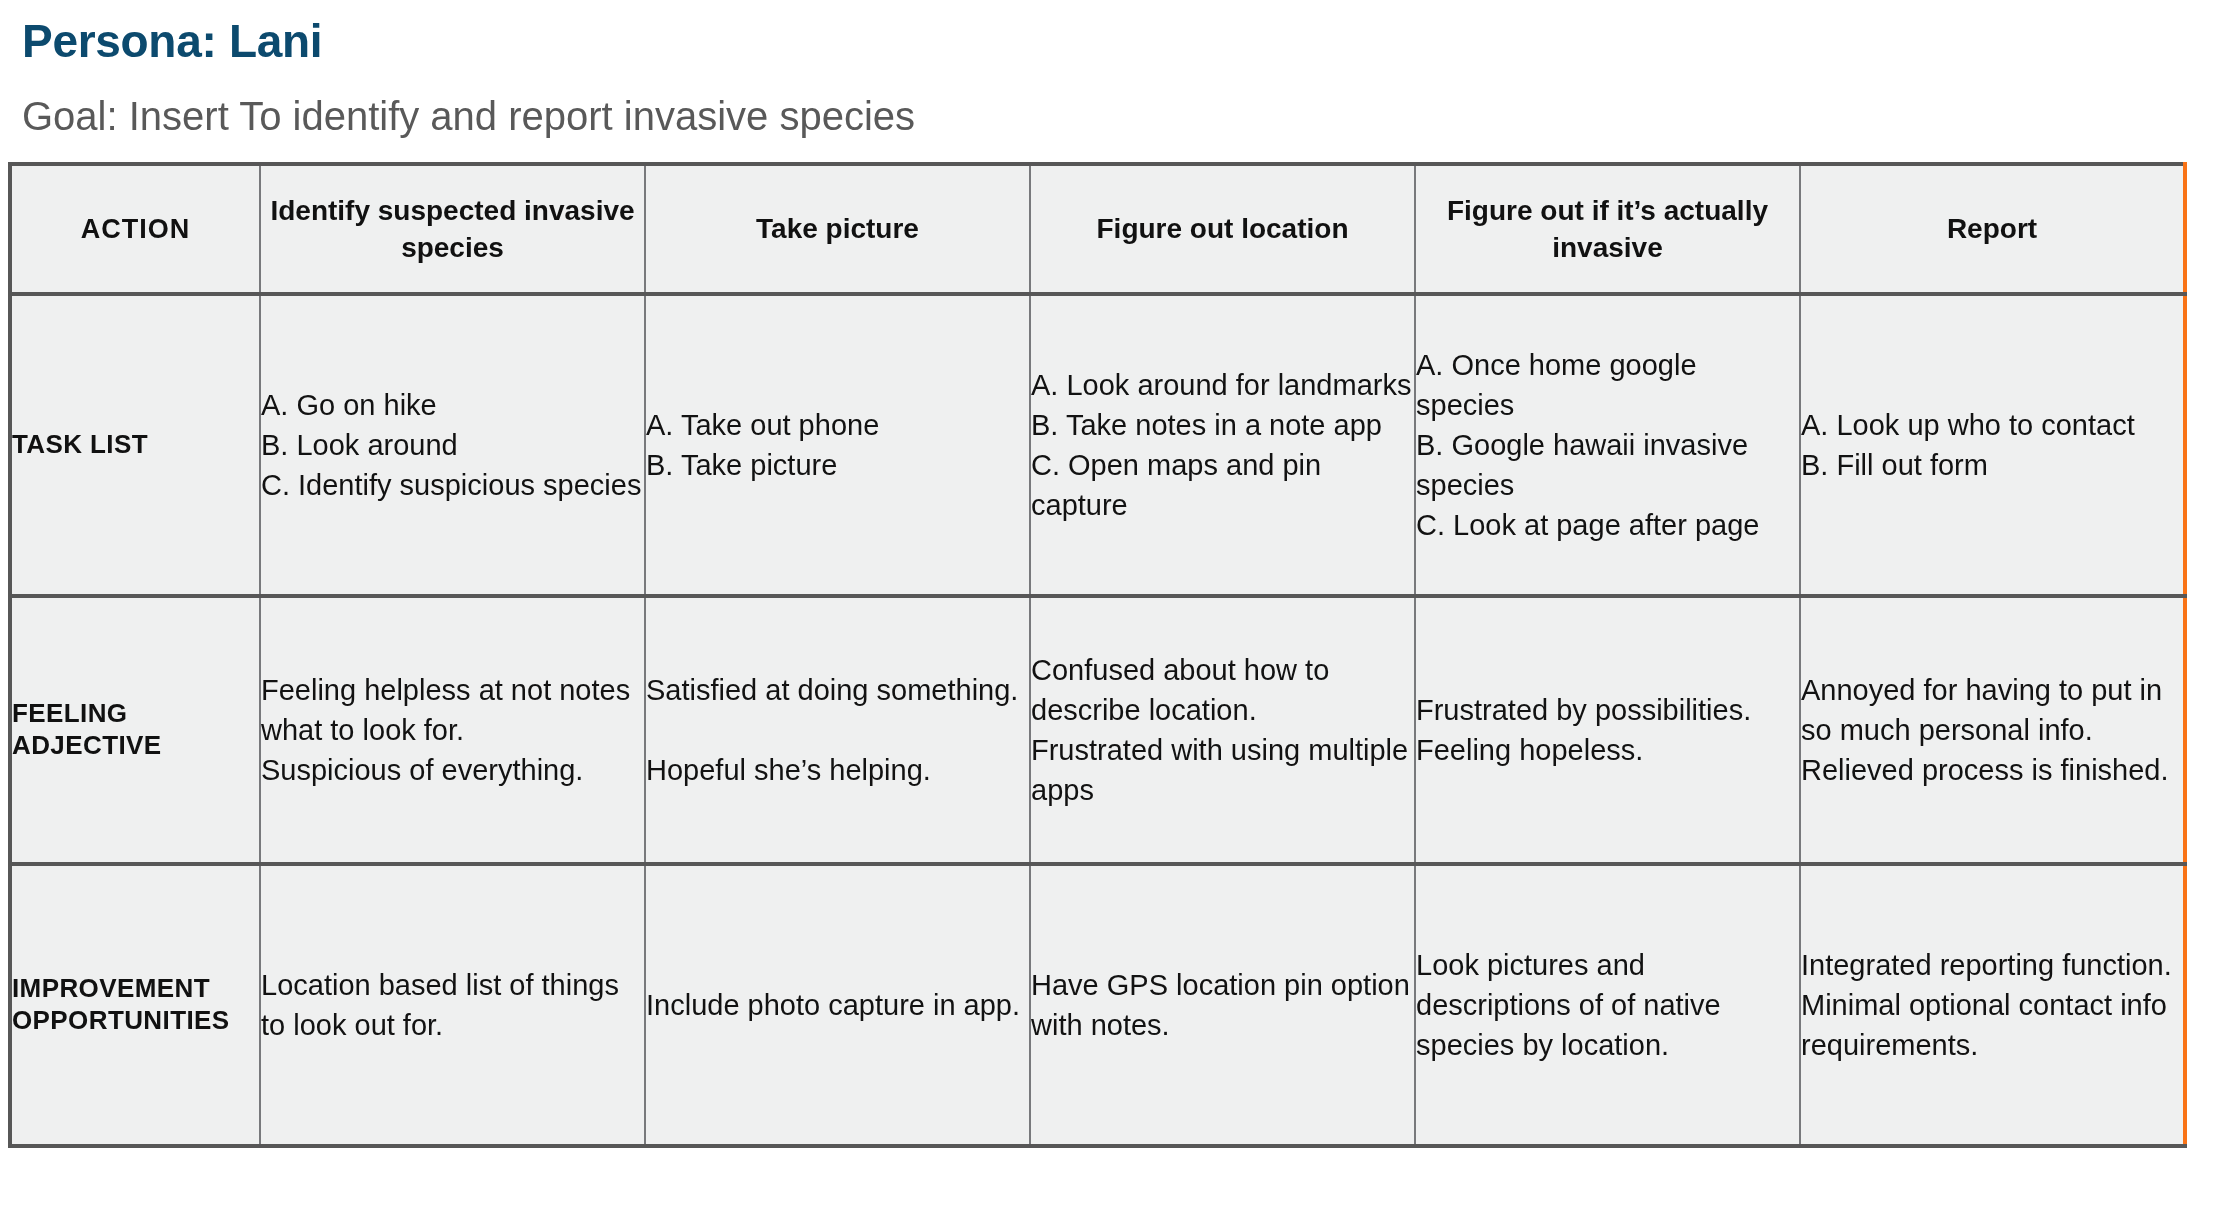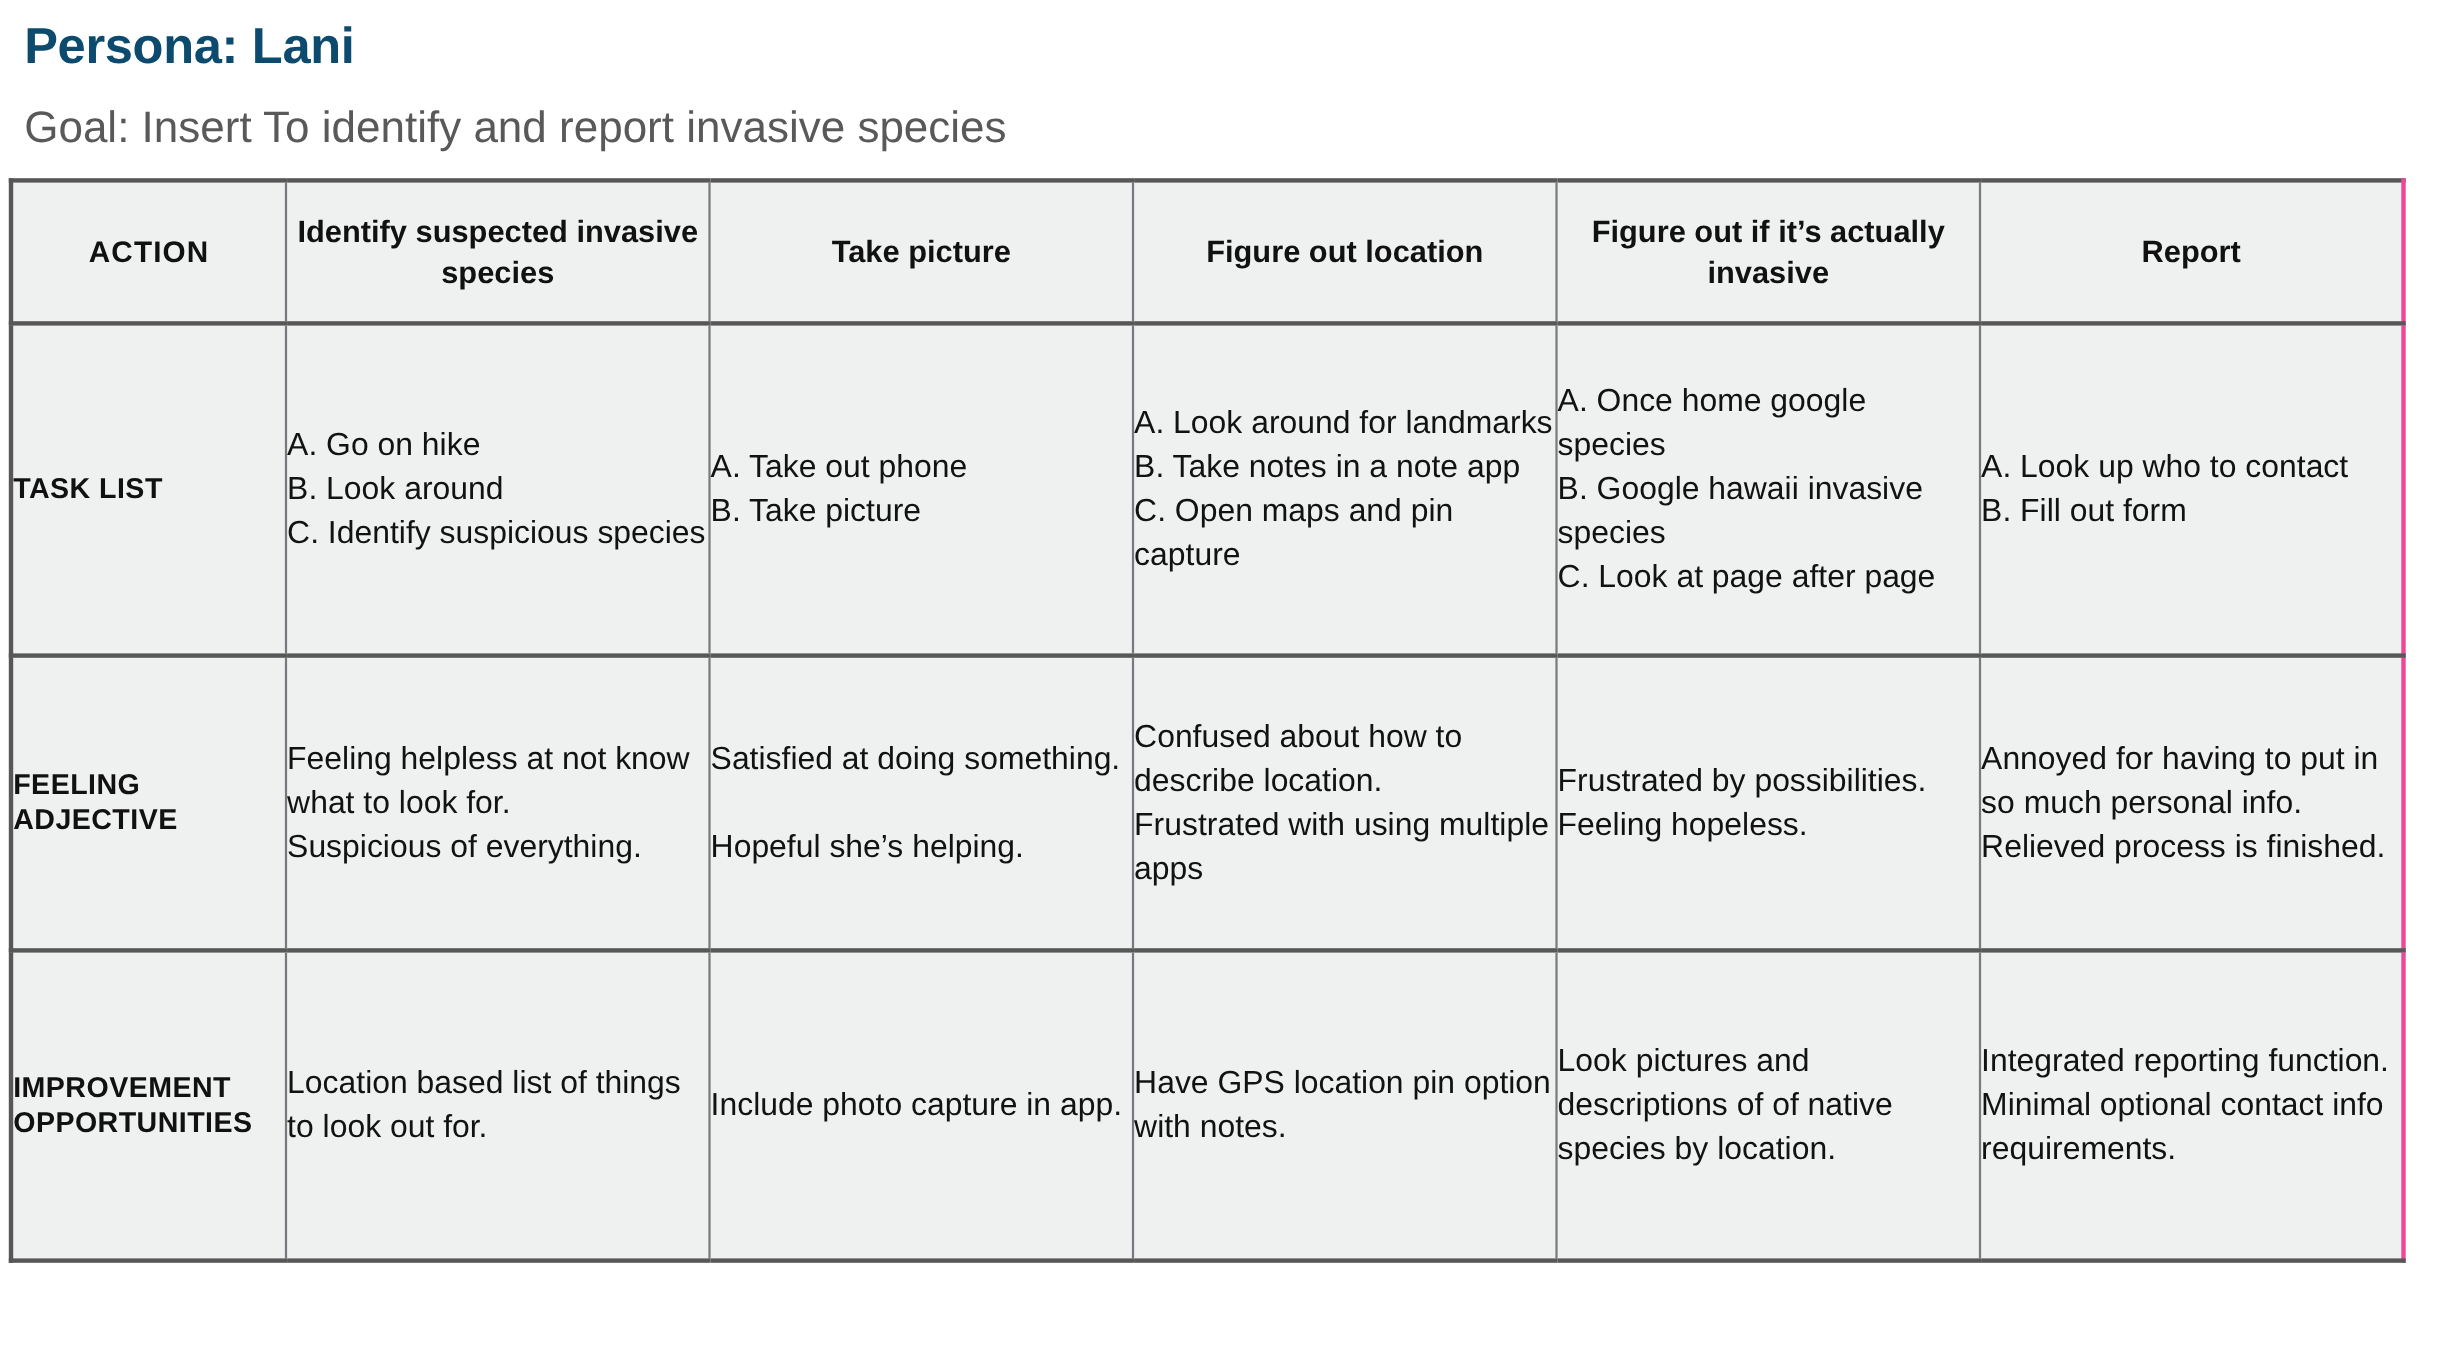--- a/index.html
+++ b/index.html
@@ -66,21 +66,21 @@
     background: #eff0f0;
     border-left: 2px solid #78797c;
     border-right: 2px solid #78797c;
     border-top: 4px solid #575757;
     border-bottom: 4px solid #575757;
     padding: 0;
   }
 
   
   table.journey tr td:first-child { border-left: 4px solid #575757; }
-  table.journey tr td:last-child  { border-right: 4px solid #ec4899; }
+  table.journey tr td:last-child  { border-right: 4px solid #f97316; }
 
   
   td.row-label {
     font-size: 26px;
     font-weight: bold;
     color: #111111;
     letter-spacing: 0.4px;
     line-height: 1.22;
     background: #eff0f0;
     border-right: 4px solid #575757;
@@ -176,21 +176,21 @@
 C. Open maps and pin capture</td>
           <td class="cell">A. Once home google species
 B. Google hawaii invasive species
 C. Look at page after page</td>
           <td class="cell">A. Look up who to contact
 B. Fill out form</td>
         </tr>
 
         <tr class="row-feeling">
           <td class="row-label">FEELING ADJECTIVE</td>
-          <td class="cell">Feeling helpless at not know what to look for.
+          <td class="cell">Feeling helpless at not notes what to look for.
 Suspicious of everything.</td>
           <td class="cell">Satisfied at doing something.
 
 Hopeful she’s helping.</td>
           <td class="cell">Confused about how to describe location.
 Frustrated with using multiple apps</td>
           <td class="cell">Frustrated by possibilities.
 Feeling hopeless.</td>
           <td class="cell">Annoyed for having to put in so much personal info.
 Relieved process is finished.</td>

